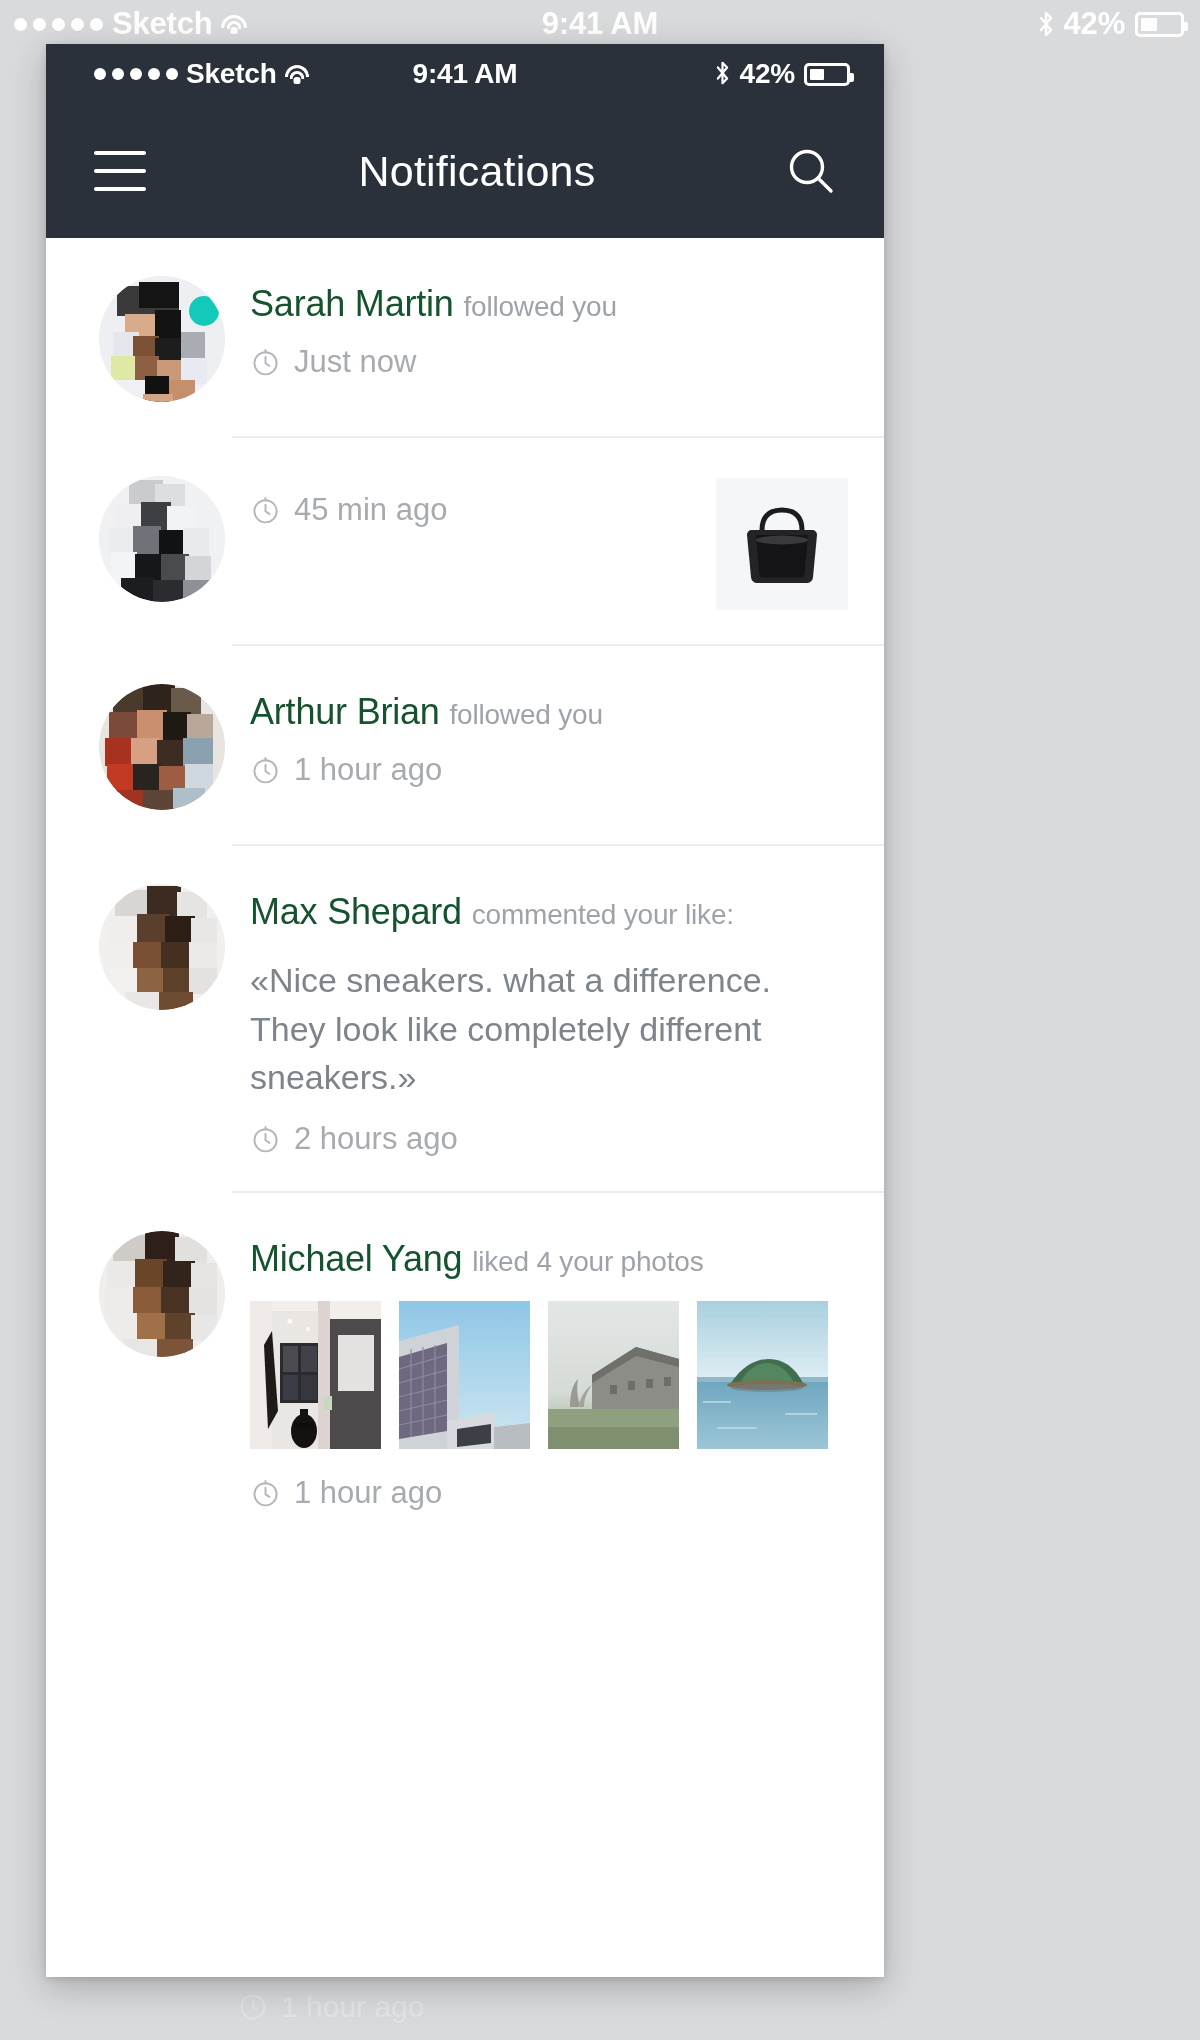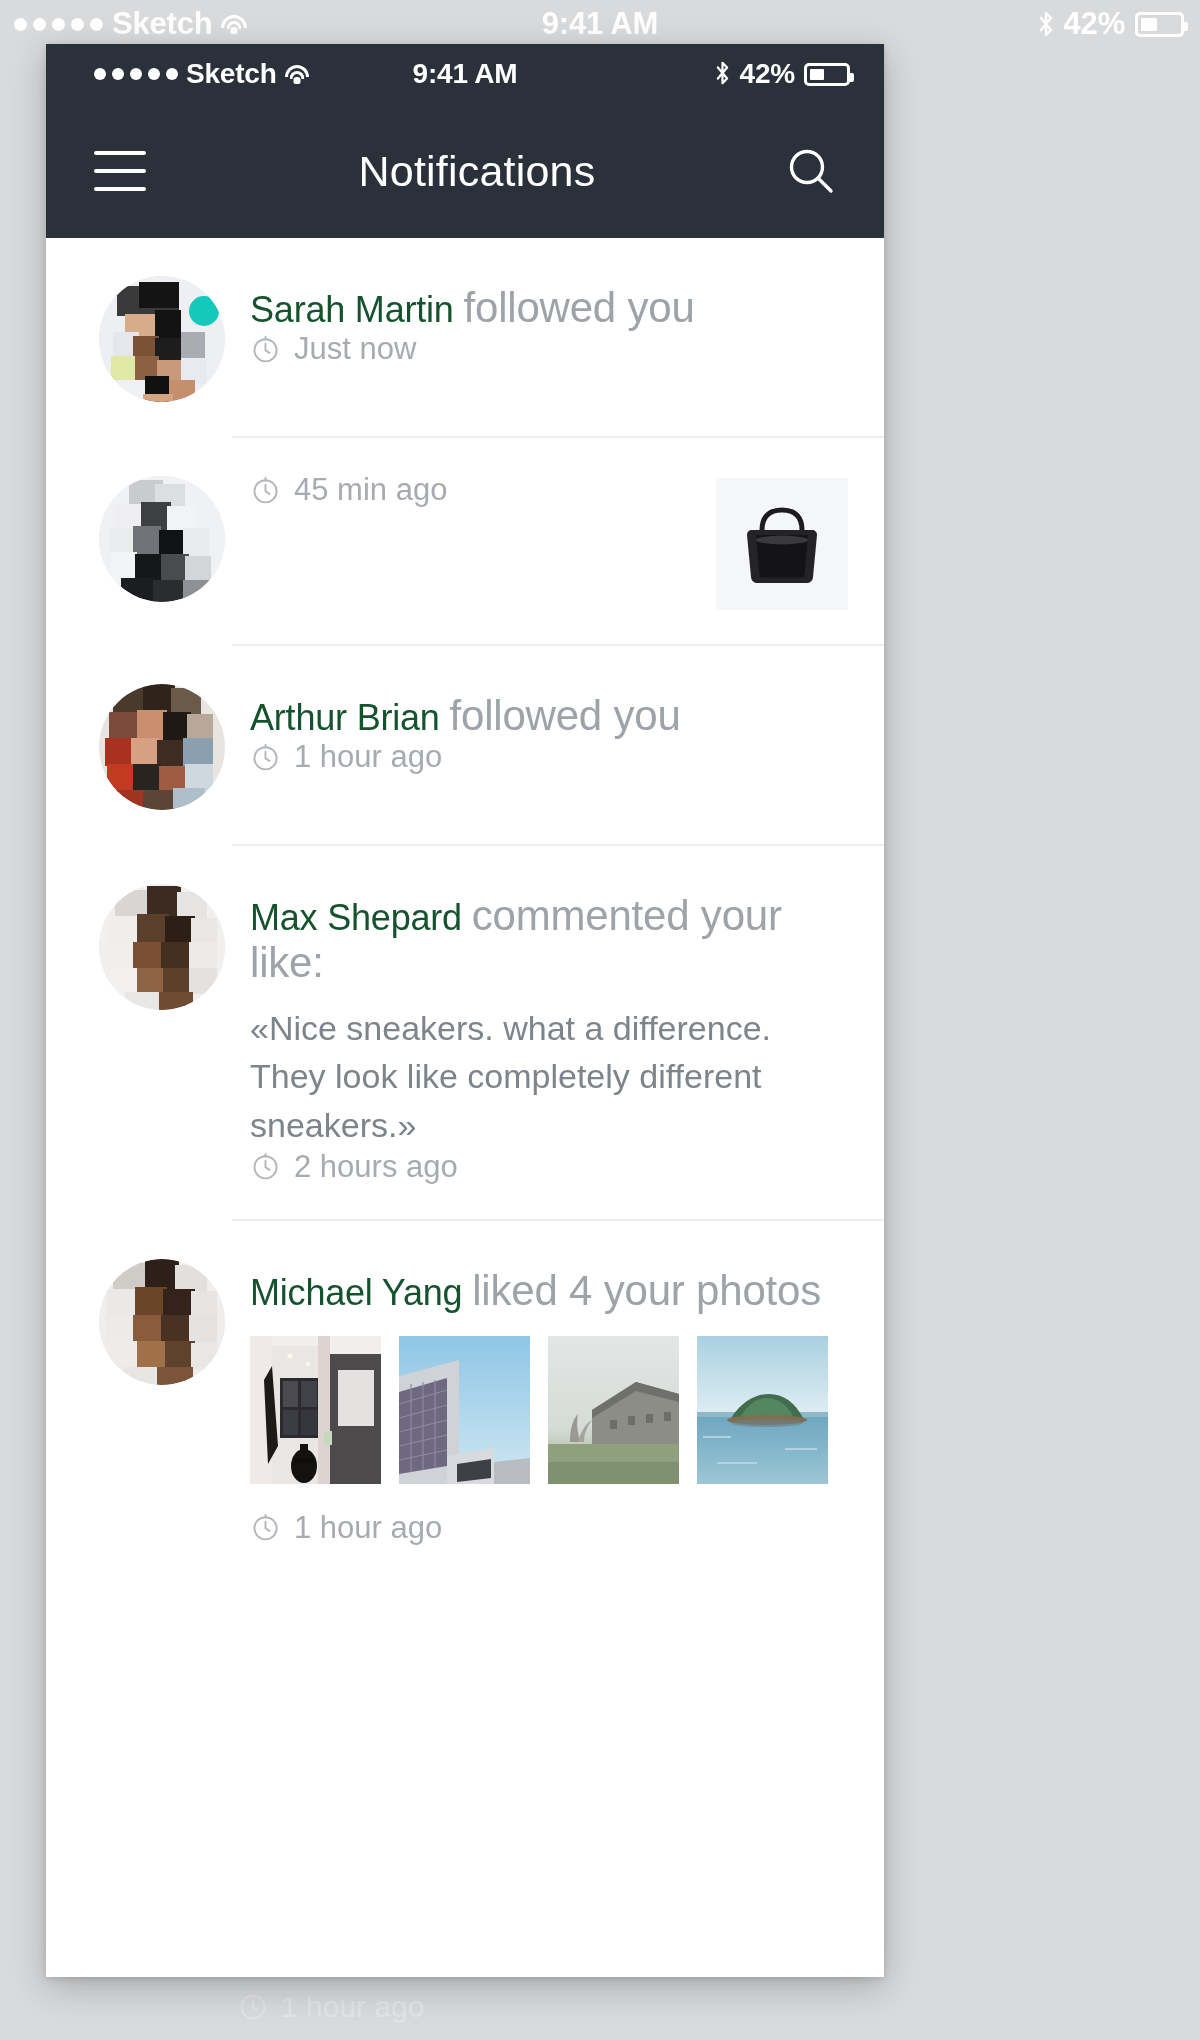--- a/index.html
+++ b/index.html
@@ -98,29 +98,29 @@
   }
   .badge-dot{
     position:absolute; right:6px; top:20px; width:30px; height:30px;
     border-radius:50%; background:#13c9ba; z-index:5;
   }
 
   .content{ flex:1; min-width:0; padding-left:8px; }
 
   .line1{ font-size:36px; line-height:1.12; letter-spacing:-.2px; margin-top:12px; }
   .line1 .who{ color:#14532d; font-weight:400; }
-  .line1 .act{ color:#9ea3a9; font-weight:400; font-size:42px; }
+  .line1 .act{ color:#9ea3a9; font-weight:400; font-size:28px; }
 
   .time{
     display:flex; align-items:center; gap:13px;
-    color:#a7abb0; font-size:31px; 
+    color:#a7abb0; font-size:31px; margin-top:20px;
   }
 
   .comment{
-    color:#7e848b; font-size:34px; line-height:1.42; margin-top:18px;
+    color:#7e848b; font-size:34px; line-height:1.42; margin-top:24px;
     max-width:690px;
   }
 
   .thumb{
     width:132px; height:132px; flex:0 0 132px; margin-left:16px; margin-top:6px;
     background:#f4f5f6; position:relative; overflow:hidden;
   }
 
   .photos{ display:flex; gap:18px; margin-top:22px; }
   .photo{ width:131px; height:148px; overflow:hidden; position:relative; background:#dfe3e6; }

